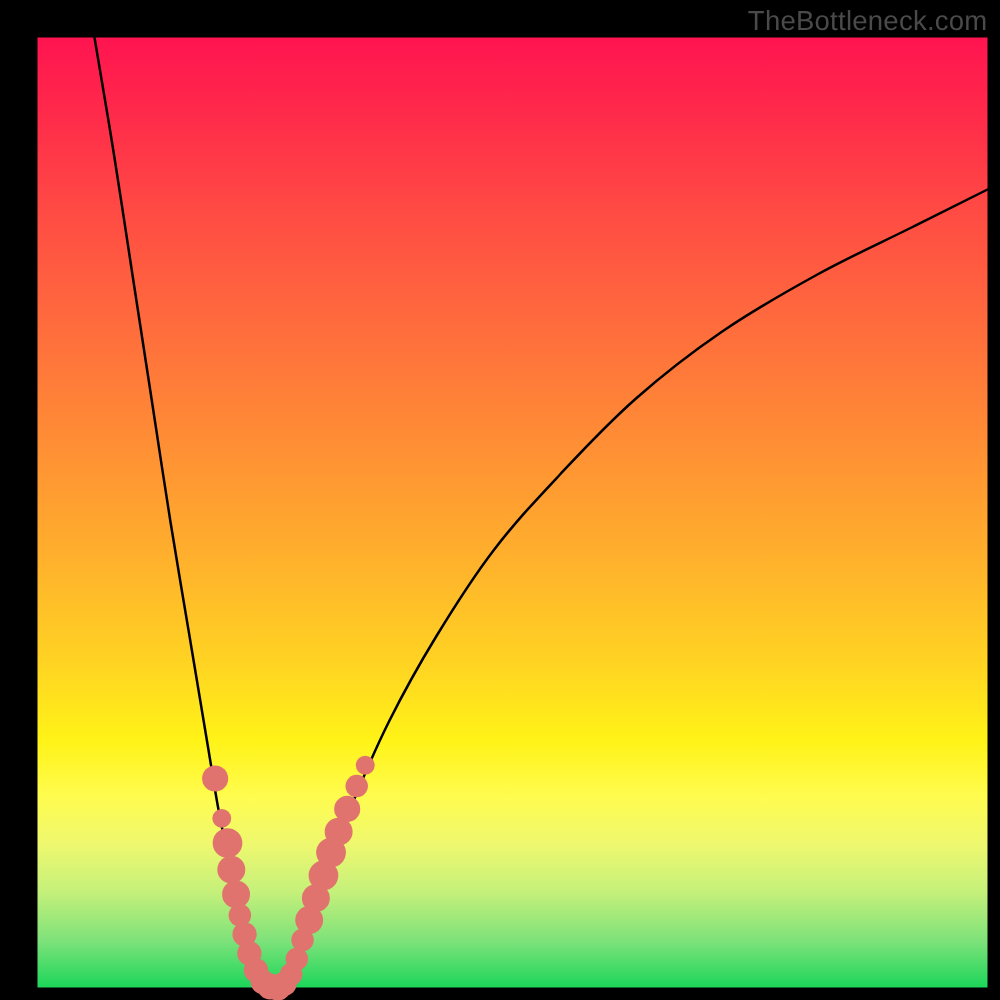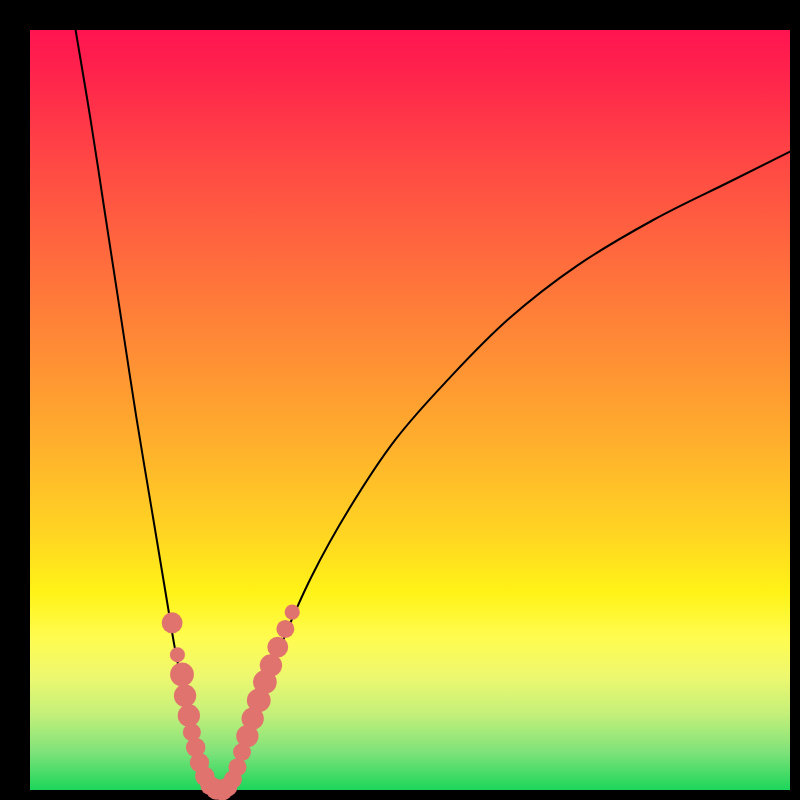--- a/index.html
+++ b/index.html
@@ -93,13 +93,14 @@
           <circle cx="222.67999999999998" cy="688.56" r="11.164" fill="#e1736f" stroke="#b84c4c" stroke-width="0"></circle>
           <circle cx="228.76" cy="670.3199999999999" r="11.886000000000001" fill="#e1736f" stroke="#b84c4c" stroke-width="0"></circle>
           <circle cx="234.84" cy="652.08" r="11.886000000000001" fill="#e1736f" stroke="#b84c4c" stroke-width="0"></circle>
           <circle cx="240.92000000000002" cy="635.36" r="11.164" fill="#e1736f" stroke="#b84c4c" stroke-width="0"></circle>
           <circle cx="247.76000000000002" cy="617.12" r="10.442" fill="#e1736f" stroke="#b84c4c" stroke-width="0"></circle>
           <circle cx="255.36" cy="598.88" r="8.998000000000001" fill="#e1736f" stroke="#b84c4c" stroke-width="0"></circle>
           <circle cx="262.2" cy="582.1600000000001" r="7.553999999999999" fill="#e1736f" stroke="#b84c4c" stroke-width="0"></circle>
         </g>
     </svg>
   </div>
+  <div class="watermark">TheBottleneck.com</div>
 </div>
 
 </body></html>

